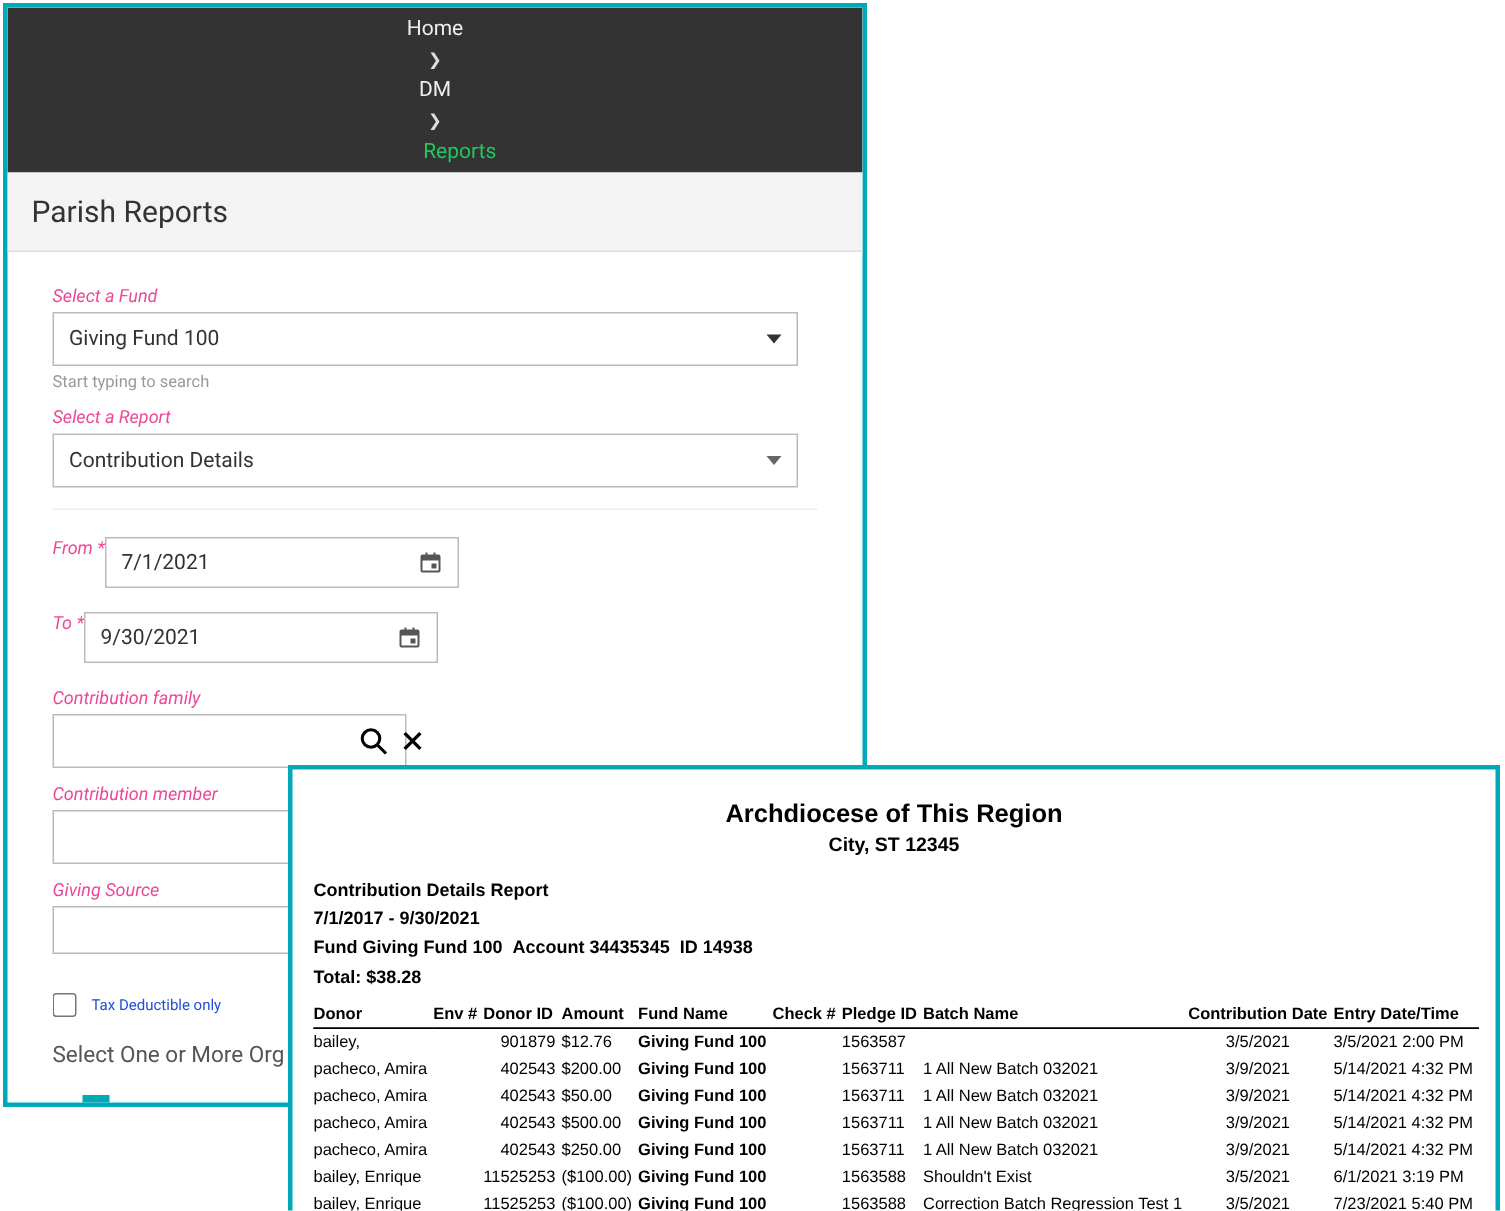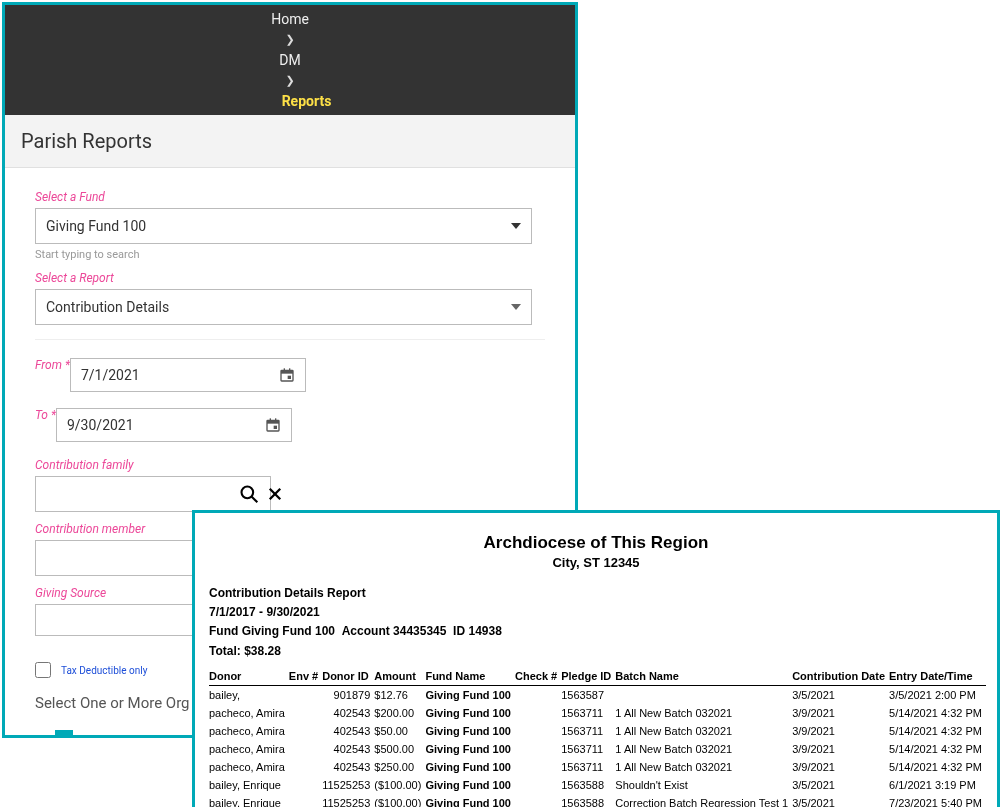--- a/index.html
+++ b/index.html
@@ -25,21 +25,21 @@
     background: #333333;
     color: #fff;
     padding: 6px 12px;
     font-size: 14px;
     display: flex;
     align-items: center;
     gap: 6px;
     flex-direction: column;
   }
   .breadcrumb-bar .crumb { color: #eee; }
-  .breadcrumb-bar .crumb.active { font-weight: 700; color: #fde047; margin-left: 33px; }
+  .breadcrumb-bar .crumb.active { font-weight: 400; color: #22c55e; margin-left: 33px; }
   .breadcrumb-bar .sep { color: #ddd; font-size: 11px; }
   .page-title-bar {
     background: #f3f3f3;
     padding: 14px 16px;
     border-bottom: 1px solid #e0e0e0;
     font-size: 20px;
     font-weight: 400;
     color: #333;
   }
   .form-body { padding: 22px 30px 0 30px; }
@@ -123,21 +123,21 @@
     vertical-align: top;
   }
   .col-donor { width: 140px; }
   .col-env { width: 48px; text-align: right; }
   .col-donorid { width: 66px; text-align: right; }
   .col-amount { width: 60px; }
   .col-fund { width: 120px; font-weight: 700; }
   .col-check { width: 56px; }
   .col-pledge { width: 60px; text-align: left; }
   .col-batch { width: 170px; }
-  .col-cdate { width: 96px; text-align: left; }
+  .col-cdate { width: 96px; text-align: center; }
   .col-edate { width: 120px; text-align: left; }
 </style>
 </head>
 <body>
 
 <div class="panel-form">
   <div class="breadcrumb-bar">
     <span class="crumb">Home</span>
     <span class="sep">❯</span>
     <span class="crumb">DM</span>

